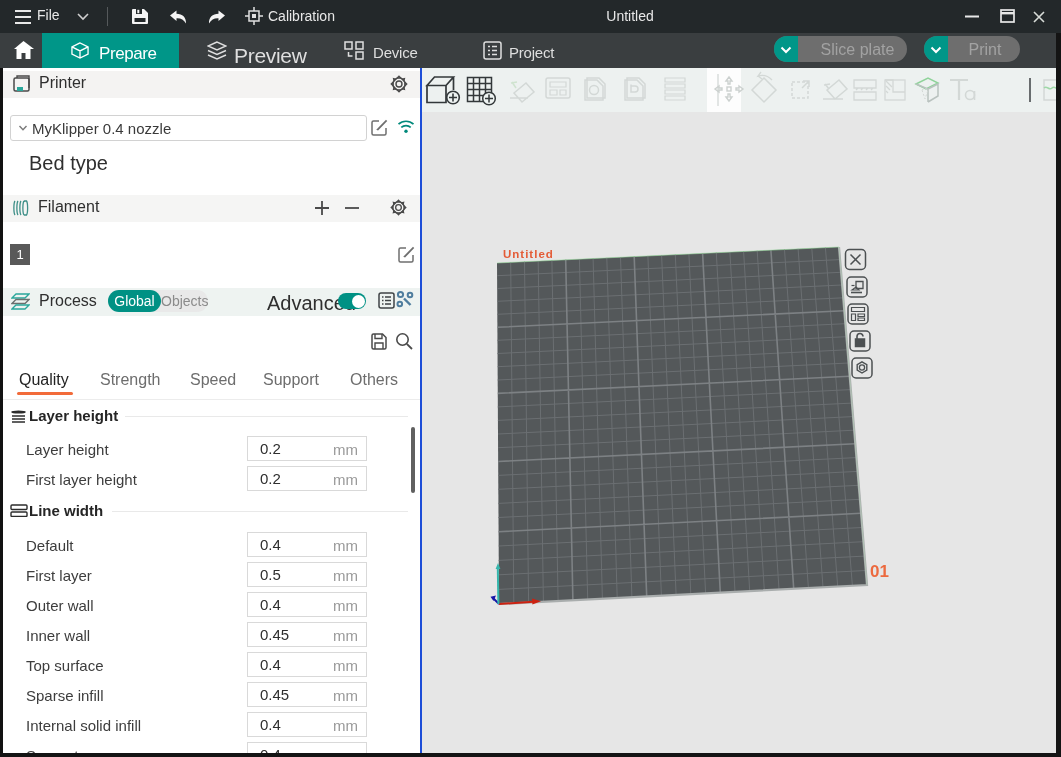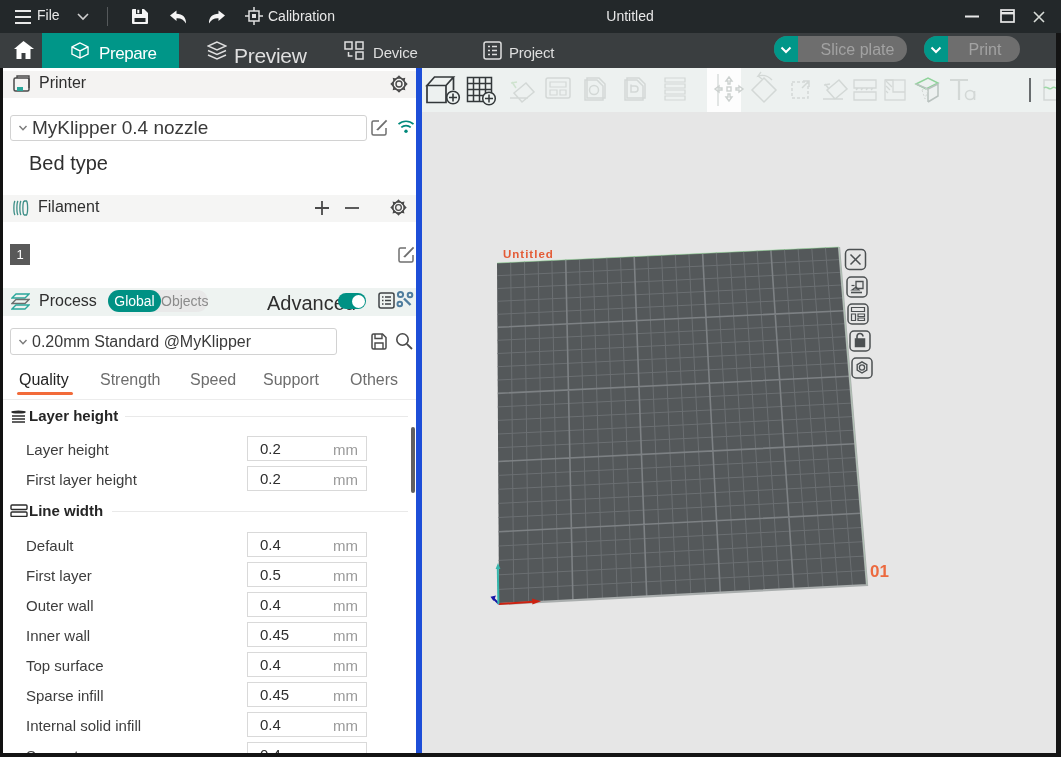--- a/index.html
+++ b/index.html
@@ -1,21 +1,21 @@
 <!DOCTYPE html>
 <html><head><meta charset="utf-8"><style>
 *{margin:0;padding:0;box-sizing:border-box}
 html,body{width:1061px;height:757px;overflow:hidden;font-family:"Liberation Sans",sans-serif;background:#e6e6e6}
 .abs{position:absolute}
 #titlebar{position:absolute;left:0;top:0;width:1061px;height:33px;background:#23282a;color:#e8e8e8}
 #tabbar{position:absolute;left:0;top:33px;width:1061px;height:35px;background:#3a3e40;color:#e4e4e4}
-#panel{position:absolute;left:0;top:68px;width:422px;height:689px;background:#ffffff;overflow:hidden;border-right:6px solid #1d4ed8}
+#panel{position:absolute;left:0;top:68px;width:422px;height:689px;background:#ffffff;overflow:hidden;border-right:2px solid #1d4ed8}
 #panel::before{content:"";position:absolute;left:0;top:0;width:3px;height:689px;background:#121212}
 #vtoolbar{position:absolute;left:422px;top:68px;width:639px;height:44px;background:#edf1f0}
-.combo{position:absolute;background:#fff;border:1px solid #d2d2d2;border-radius:3px;display:flex;align-items:center;font-size:19px;color:#3a3a3a}
+.combo{position:absolute;background:#fff;border:1px solid #d2d2d2;border-radius:3px;display:flex;align-items:center;font-size:15px;color:#3a3a3a}
 .chev{width:10px;height:10px;margin:0 4px 0 7px;flex:none}
 .row-label{position:absolute;left:26px;font-size:15px;color:#3d3d3d}
 .ibox{position:absolute;left:247px;width:120px;height:25px;border:1px solid #d9d9d9;background:#fff;font-size:15px;color:#2e2e2e}
 .ibox .v{position:absolute;left:12px;top:3px}
 .ibox .u{position:absolute;right:8px;top:4px;color:#9a9a9a}
 .ghdr{position:absolute;left:29px;display:flex;align-items:center;font-size:15px;font-weight:bold;color:#252525}
 .gline{position:absolute;height:1px;background:#e9e9e9}
 .tab{font-size:16px;color:#6d6d6d}
 svg{display:block}
 </style></head>
@@ -174,23 +174,20 @@
     </svg>
  <svg class="abs" style="left:396px;top:222px" width="18" height="18" viewBox="0 0 18 18">
       <g fill="none" stroke="#4f7d9e" stroke-width="2">
         <circle cx="4.5" cy="4.5" r="2.6"></circle>
         <circle cx="14" cy="5" r="2.3"></circle>
         <circle cx="3.8" cy="14" r="2.3"></circle>
         <path d="M8 8.5l6.5 6.5" stroke-width="2.4"></path>
       </g>
     </svg>
 
- <div class="combo" style="left:10px;top:260px;width:327px;height:27px;font-size:16px"><svg class="chev" viewBox="0 0 10 10">
-        <path d="M1.5 3l3.5 3.7L8.5 3" stroke="#7a7a7a" stroke-width="1.4" fill="none"></path>
-      </svg>0.20mm Standard @MyKlipper</div>
  <svg class="abs" style="left:371px;top:265px" width="16" height="17" viewBox="0 0 16 17">
       <path d="M1 2.5A1.5 1.5 0 0 1 2.5 1h9L15 4.5v10a1.5 1.5 0 0 1-1.5 1.5h-11A1.5 1.5 0 0 1 1 14.5z" fill="none" stroke="#4a4a4a" stroke-width="1.5"></path>
       <path d="M4 1v4.5h7V1M4 16v-6h8v6" fill="none" stroke="#4a4a4a" stroke-width="1.4"></path>
     </svg>
  <svg class="abs" style="left:395px;top:264px" width="18" height="18" viewBox="0 0 18 18">
       <circle cx="7.5" cy="7.5" r="5.7" fill="none" stroke="#4a4a4a" stroke-width="1.6"></circle>
       <path d="M11.8 11.8 17 17" stroke="#4a4a4a" stroke-width="1.8"></path>
     </svg>
 
  <div class="abs tab" style="left:19px;top:303px;font-weight:normal;color:#232323">Quality</div>

